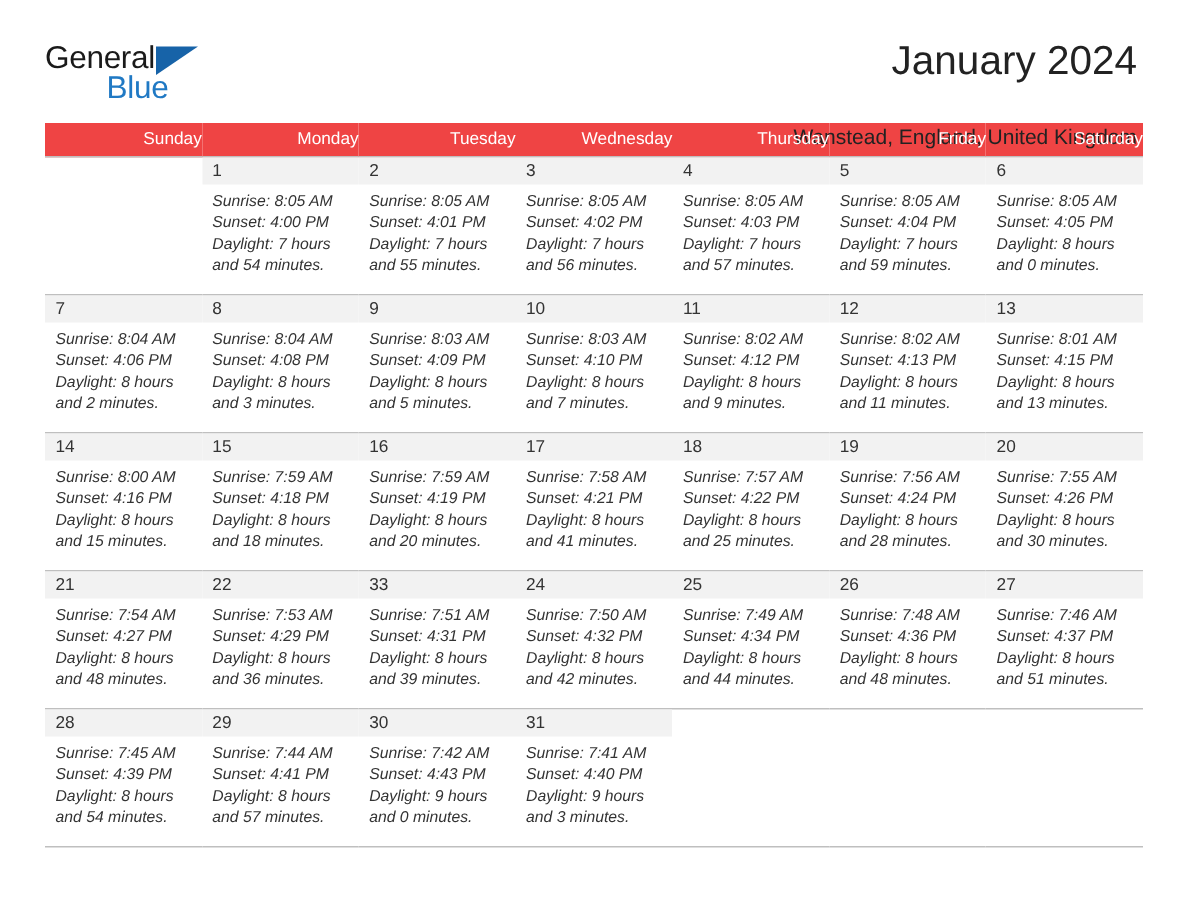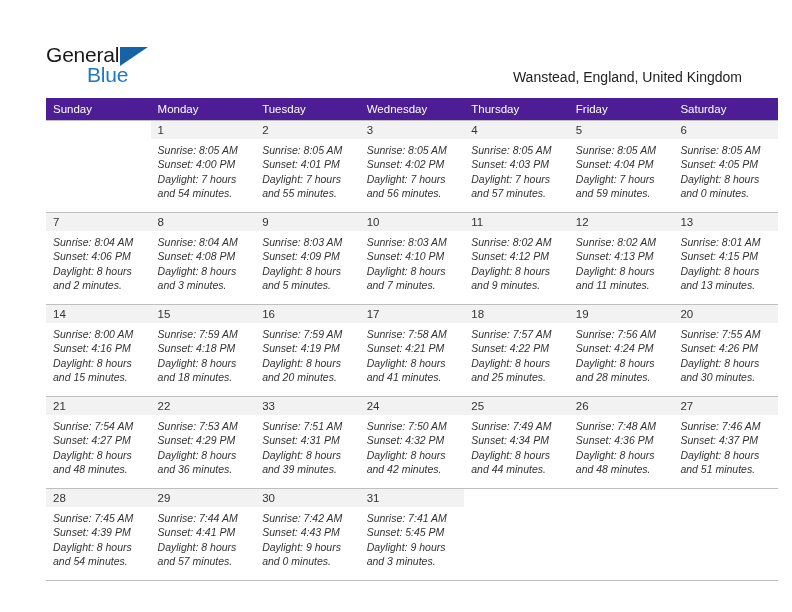--- a/index.html
+++ b/index.html
@@ -8,21 +8,21 @@
     padding: 0;
     width: 792px;
     height: 612px;
     background: #ffffff;
     font-family: "Liberation Sans", sans-serif;
   }
   .page {
     width: 792px;
     height: 612px;
     position: relative;
-    padding: 16px;
+    padding: 0;
   }
   
   .header {
     display: flex;
     justify-content: space-between;
     align-items: flex-start;
     padding: 26px 34px 0 30px;
     height: 76px;
   }
   .logo {
@@ -76,25 +76,25 @@
     white-space: nowrap;
   }
   
   .calendar {
     margin: 6px 30px 0 30px;
     width: 732px;
     border-collapse: collapse;
     table-layout: fixed;
   }
   .calendar th {
-    background: #4c1d95;
+    background: #ef4444;
     color: #ffffff;
     font-size: 11.5px;
     font-weight: normal;
-    text-align: left;
+    text-align: right;
     padding: 5px 0 5px 7px;
     height: 20px;
     border: none;
   }
   .calendar td {
     width: 104.5px;
     height: 92px;
     vertical-align: top;
     border-top: 1px solid #bfbfbf;
     border-bottom: 1px solid #bfbfbf;
@@ -133,20 +133,21 @@
 
   <div class="header">
 
     <div class="logo">
       <span class="logo-general">General</span>
       <span class="logo-triangle"></span>
       <span class="logo-blue">Blue</span>
     </div>
 
     <div class="title-block">
+      <div class="cal-title">January 2024</div>
       <div class="cal-subtitle">Wanstead, England, United Kingdom</div>
     </div>
 
   </div>
 
   <table class="calendar">
     <thead>
       <tr id="weekday-row">
           <th>Sunday</th>
           <th>Monday</th>
@@ -506,21 +507,21 @@
                 <div>Daylight: 9 hours</div>
                 <div>and 0 minutes.</div>
               </div>
             </div>
           </td>
           <td>
             <div class="daycell filled">
               <div class="daynum-bar">31</div>
               <div class="daylines">
                 <div>Sunrise: 7:41 AM</div>
-                <div>Sunset: 5:45 PM</div>
+                <div>Sunset: 4:40 PM</div>
                 <div>Daylight: 9 hours</div>
                 <div>and 3 minutes.</div>
               </div>
             </div>
           </td>
           <td>
             <div class="daycell empty-cell">
               <div class="daynum-bar"></div>
               <div class="daylines">
                 <div></div>

